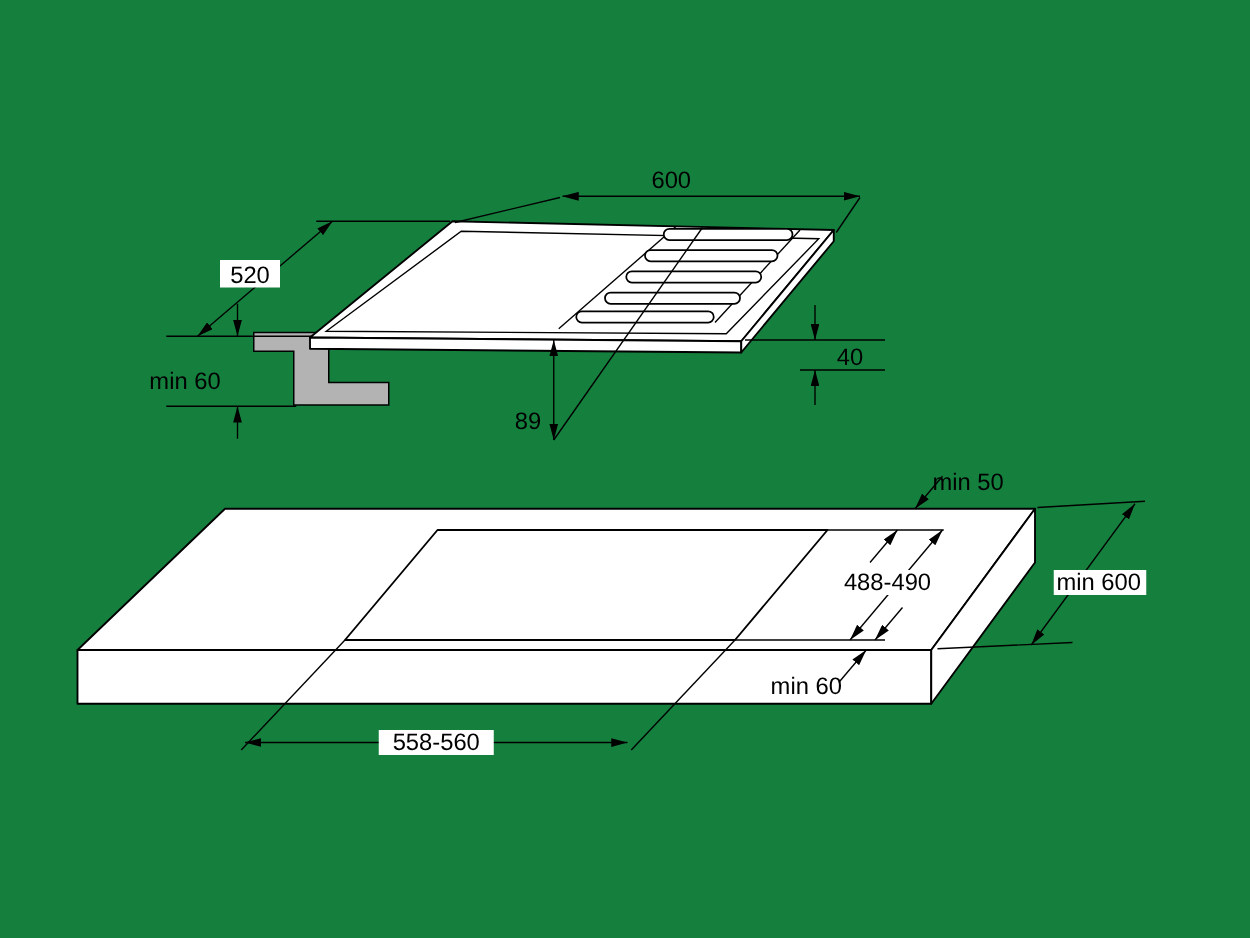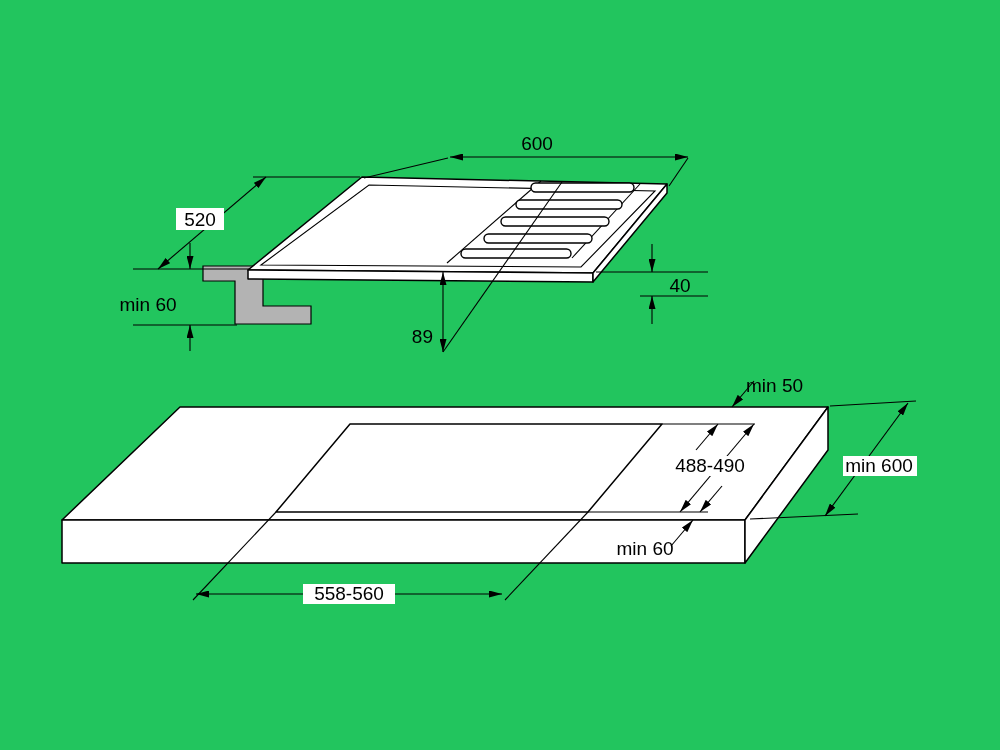--- a/index.html
+++ b/index.html
@@ -1,16 +1,16 @@
 <!DOCTYPE html>
 <html><head>
 <meta charset="utf-8">
 <style>
   html,body{margin:0;padding:0;background:#ffffff;}
-  .page{width:1000px;height:750px;position:relative;background:#22c55e;overflow:hidden;}
+  .page{width:1000px;height:750px;position:relative;background:#15803d;overflow:hidden;}
   svg{display:block;}
   .outline{fill:#ffffff;stroke:#000000;stroke-width:1.5;stroke-linejoin:round;}
   .thin{fill:none;stroke:#000000;stroke-width:1.1;}
   .dim{fill:none;stroke:#000000;stroke-width:1.1;}
   .bar{fill:#ffffff;stroke:#000000;stroke-width:1.4;}
   text.dimlabel{font-family:"Liberation Sans","DejaVu Sans",sans-serif;font-size:19px;fill:#000000;}
   .maskrect{fill:#ffffff;stroke:none;}
 </style>
 </head>
 <body>

